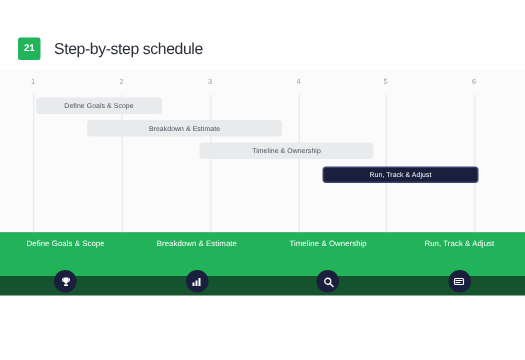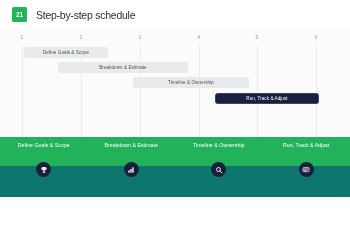--- a/index.html
+++ b/index.html
@@ -11,21 +11,22 @@
     width: 350px;
     height: 197px;
     font-family: "Liberation Sans", sans-serif;
     overflow: hidden;
     position: relative;
   }
 
   .slide {
     position: absolute;
     inset: 0;
-    background: #0f766e;
+    background: #14532d;
+    margin-top: 18px;
   }
 
   
   .header {
     position: absolute;
     left: 0; top: 0;
     width: 350px;
     height: 29px;
     background: #ffffff;
     border-bottom: 1px solid #eef0f2;

